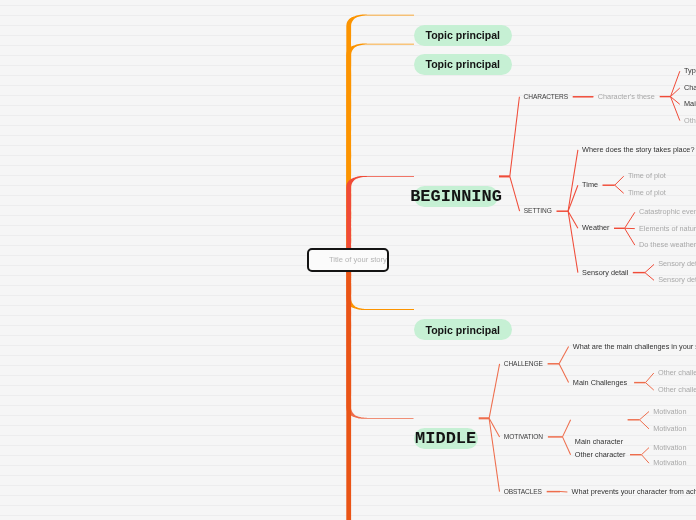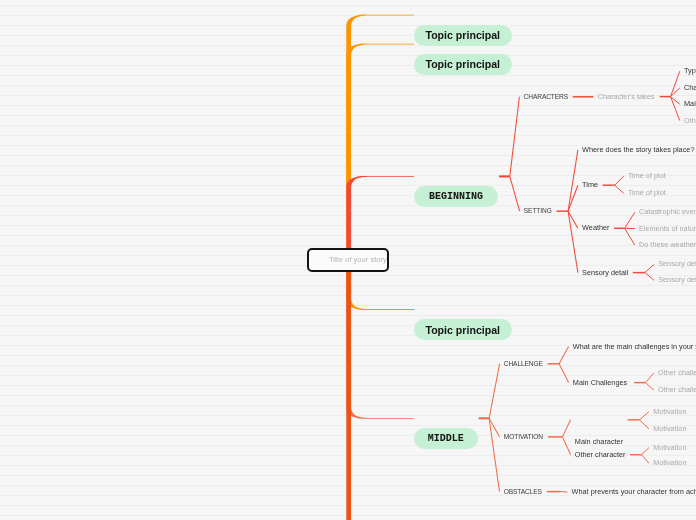--- a/index.html
+++ b/index.html
@@ -8,21 +8,21 @@
      font-family:"Liberation Sans",sans-serif;-webkit-font-smoothing:antialiased;}
 #canvas{position:relative;width:696px;height:520px;overflow:hidden;background:#f6f6f6;}
 #rules{position:absolute;left:0;top:0;width:696px;height:520px;
   background-image:repeating-linear-gradient(to bottom, #ededee 0px, #ededee 1px, transparent 1px, transparent 10px);
   background-position:0 5px;}
 svg.links{position:absolute;left:0;top:0;width:696px;height:520px;overflow:visible;}
 .node{position:absolute;white-space:nowrap;will-change:opacity;}
 .node span,.root span{will-change:opacity;}
 .pill{background:#c6f0d4;border-radius:999px;display:flex;align-items:center;
       justify-content:center;font-weight:bold;color:#141414;font-size:10.6px;margin-top:20px;}
-.pill.mono{font-family:"Liberation Mono",monospace;font-size:10px;letter-spacing:0px;}
+.pill.mono{font-family:"Liberation Mono",monospace;font-size:17px;letter-spacing:0px;}
 .root{position:absolute;will-change:opacity;background:#fbfbfb;border:2.1px solid #141414;border-radius:5px;color:#b4b4b4;
       display:flex;align-items:center;justify-content:flex-end;font-size:7.6px;}
 .lbl{color:#333333;font-size:7.3px;line-height:14px;}
 .lbl.ph{color:#a9a9a9;}
 .lbl.caps{font-size:6.6px;letter-spacing:-0.1px;color:#3a3a3a;}
 </style>
 </head>
 <body>
 
 <div id="canvas">
@@ -84,21 +84,21 @@
 <div class="node pill" style="left:414.0px;top:4.7px;width:97.5px;height:20.9px">
       <span>Topic principal</span>
     </div>
 <div class="node pill" style="left:414.0px;top:33.7px;width:97.5px;height:20.9px">
       <span>Topic principal</span>
     </div>
 <div class="node pill mono" style="left:414.0px;top:166.0px;width:84.1px;height:20.9px">
       <span>BEGINNING</span>
     </div>
 <div class="node lbl caps" style="left:523.6px;top:89.8px"><span>CHARACTERS</span></div>
-<div class="node lbl ph" style="left:597.8px;top:89.6px"><span>Character's takes</span></div>
+<div class="node lbl ph" style="left:597.8px;top:89.6px"><span>Character's these</span></div>
 <div class="node lbl" style="left:684.0px;top:64.2px"><span>Type of character</span></div>
 <div class="node lbl" style="left:684.0px;top:81.0px"><span>Character's age</span></div>
 <div class="node lbl" style="left:684.0px;top:97.3px"><span>Main traits</span></div>
 <div class="node lbl ph" style="left:684.0px;top:113.6px"><span>Other characteristics</span></div>
 <div class="node lbl caps" style="left:523.8px;top:204.2px"><span>SETTING</span></div>
 <div class="node lbl" style="left:582.1px;top:142.8px"><span>Where does the story takes place?</span></div>
 <div class="node lbl" style="left:582.1px;top:178.2px"><span>Time</span></div>
 <div class="node lbl ph" style="left:627.9px;top:169.2px"><span>Time of plot</span></div>
 <div class="node lbl ph" style="left:627.9px;top:186.3px"><span>Time of plot</span></div>
 <div class="node lbl" style="left:582.1px;top:221.3px"><span>Weather</span></div>

